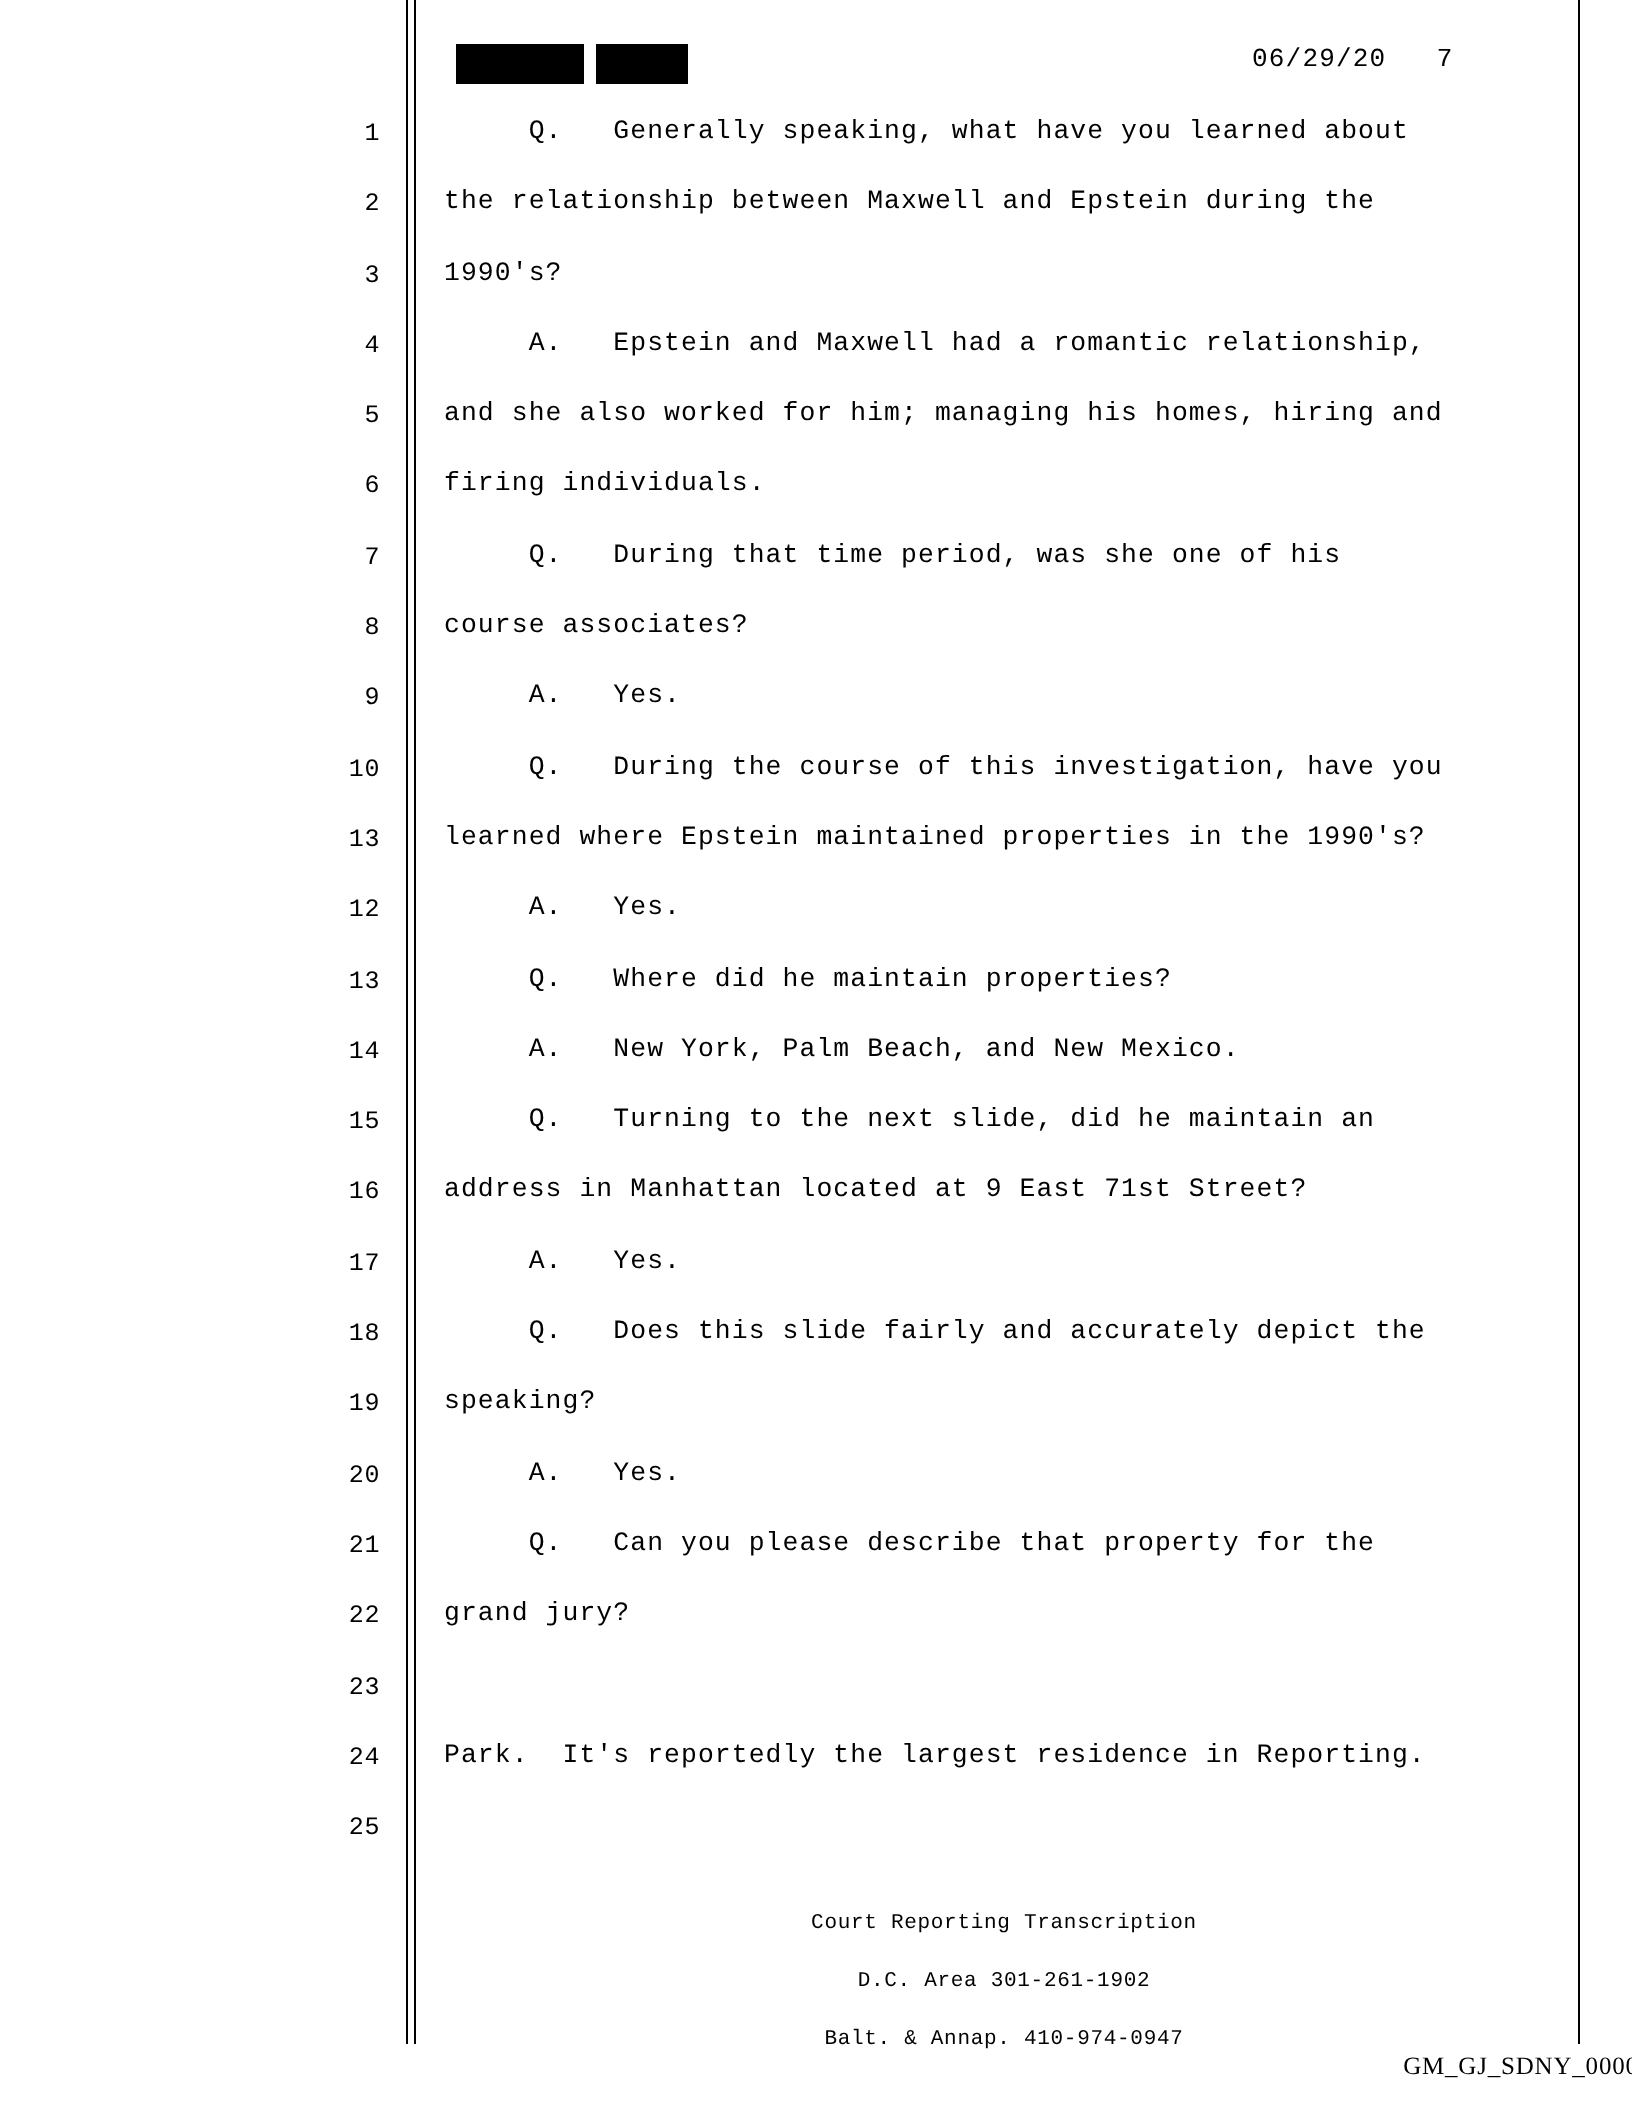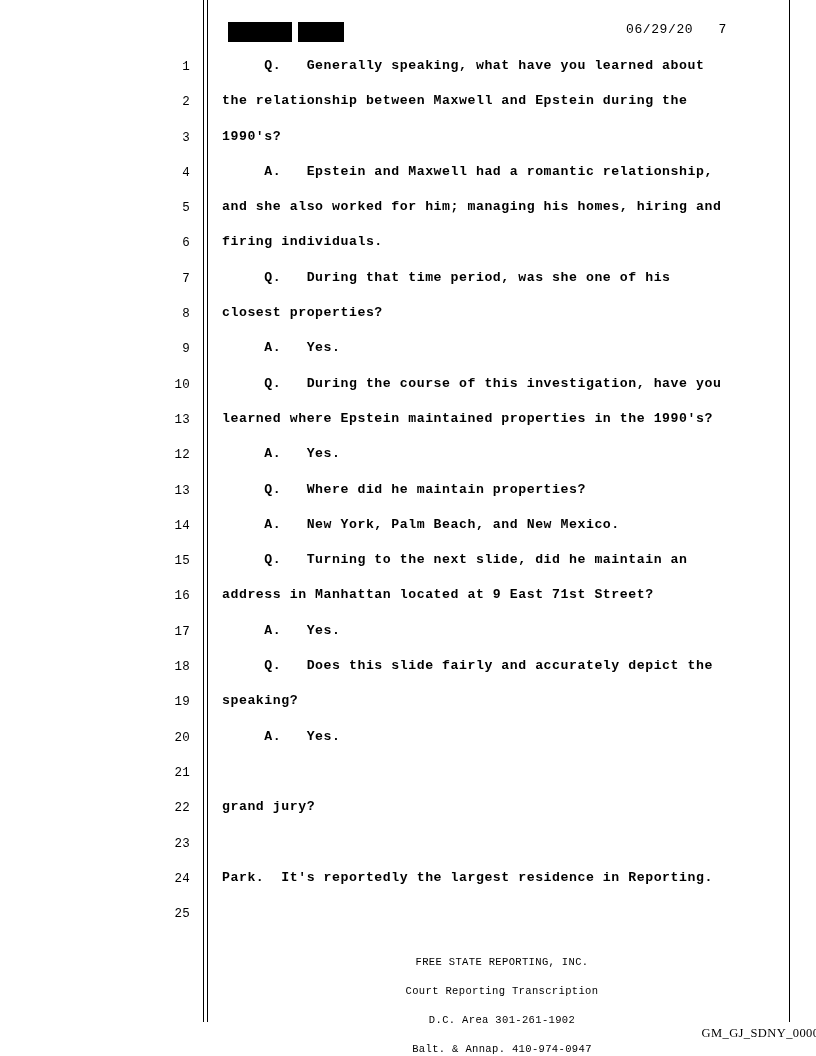--- a/index.html
+++ b/index.html
@@ -89,21 +89,20 @@
   }
   .ltext {
     position: absolute;
     left: 186px;
     top: 5px;
     width: 560px;
     font-size: 13.2px;
     line-height: 18px;
     letter-spacing: 0.55px;
     white-space: pre;
-    font-weight: bold;
   }
   .footer {
     position: absolute;
     left: 186px;
     top: 940px;
     width: 560px;
     text-align: center;
     font-size: 10.5px;
     line-height: 14.5px;
     letter-spacing: 0.35px;
@@ -157,21 +156,21 @@
     <div class="line">
       <span class="lnum">6</span>
       <span class="ltext">firing individuals.</span>
     </div>
     <div class="line">
       <span class="lnum">7</span>
       <span class="ltext">     Q.   During that time period, was she one of his</span>
     </div>
     <div class="line">
       <span class="lnum">8</span>
-      <span class="ltext">closest properties?</span>
+      <span class="ltext">course associates?</span>
     </div>
     <div class="line">
       <span class="lnum">9</span>
       <span class="ltext">     A.   Yes.</span>
     </div>
     <div class="line">
       <span class="lnum">10</span>
       <span class="ltext">     Q.   During the course of this investigation, have you</span>
     </div>
     <div class="line">
@@ -209,40 +208,40 @@
     <div class="line">
       <span class="lnum">19</span>
       <span class="ltext">speaking?</span>
     </div>
     <div class="line">
       <span class="lnum">20</span>
       <span class="ltext">     A.   Yes.</span>
     </div>
     <div class="line">
       <span class="lnum">21</span>
+      <span class="ltext">     Q.   Can you please describe that property for the</span>
     </div>
     <div class="line">
       <span class="lnum">22</span>
       <span class="ltext">grand jury?</span>
     </div>
     <div class="line">
       <span class="lnum">23</span>
     </div>
     <div class="line">
       <span class="lnum">24</span>
       <span class="ltext">Park.  It's reportedly the largest residence in Reporting.</span>
     </div>
     <div class="line">
       <span class="lnum">25</span>
     </div>
 
   </div>
 
   <div class="footer">
-    <div>FREE STATE REPORTING, INC.</div>
     <div>Court Reporting  Transcription</div>
     <div>D.C. Area 301-261-1902</div>
     <div>Balt. &amp; Annap. 410-974-0947</div>
   </div>
 
   <div class="bates">GM_GJ_SDNY_00000137</div>
 
 </div>
 
 </body></html>

